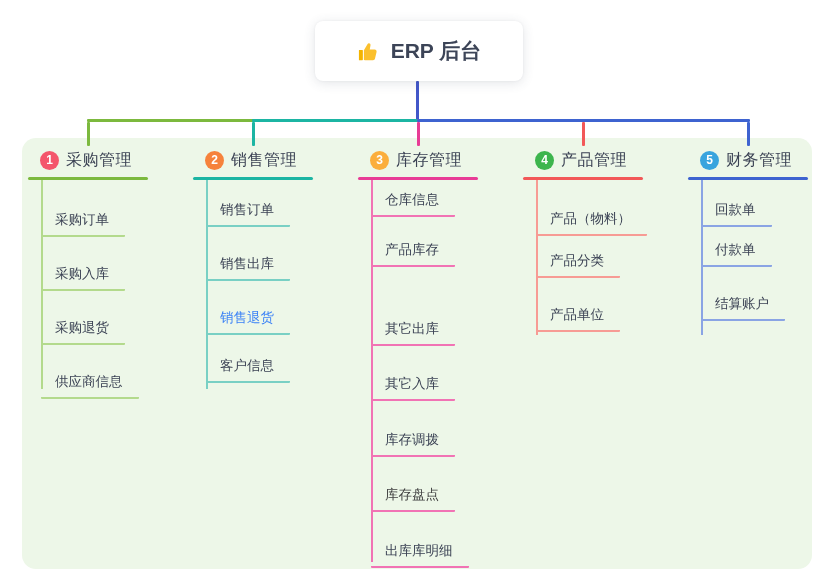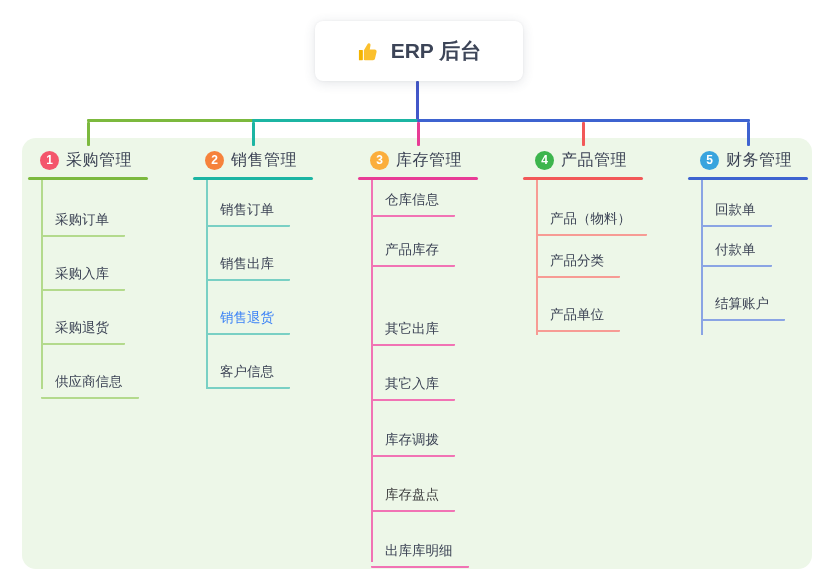--- a/index.html
+++ b/index.html
@@ -91,21 +91,21 @@
         <div class="vline" style="background: rgb(121, 208, 196); height: 209px;"></div>
         <div class="item" style="height: 47px;">
           <span class="item-label" style="border-bottom-color: rgb(121, 208, 196); color: rgb(59, 66, 84);">销售订单</span>
         </div>
         <div class="item" style="height: 54px;">
           <span class="item-label" style="border-bottom-color: rgb(121, 208, 196); color: rgb(59, 66, 84);">销售出库</span>
         </div>
         <div class="item" style="height: 54px;">
           <span class="item-label" style="border-bottom-color: rgb(121, 208, 196); color: #3b82f6;">销售退货</span>
         </div>
-        <div class="item" style="height: 54px;">
+        <div class="item" style="height: 48px;">
           <span class="item-label" style="border-bottom-color: rgb(121, 208, 196); color: rgb(59, 66, 84);">客户信息</span>
         </div>
       </div>
     </div>
     <div class="branch" style="left: 358px;">
       <div class="branch-header">
         <span class="badge" style="background: rgb(251, 174, 60);">3</span>
         <span class="branch-title">库存管理</span>
       </div>
       <div class="branch-underline" style="background: rgb(232, 60, 150);"></div>

